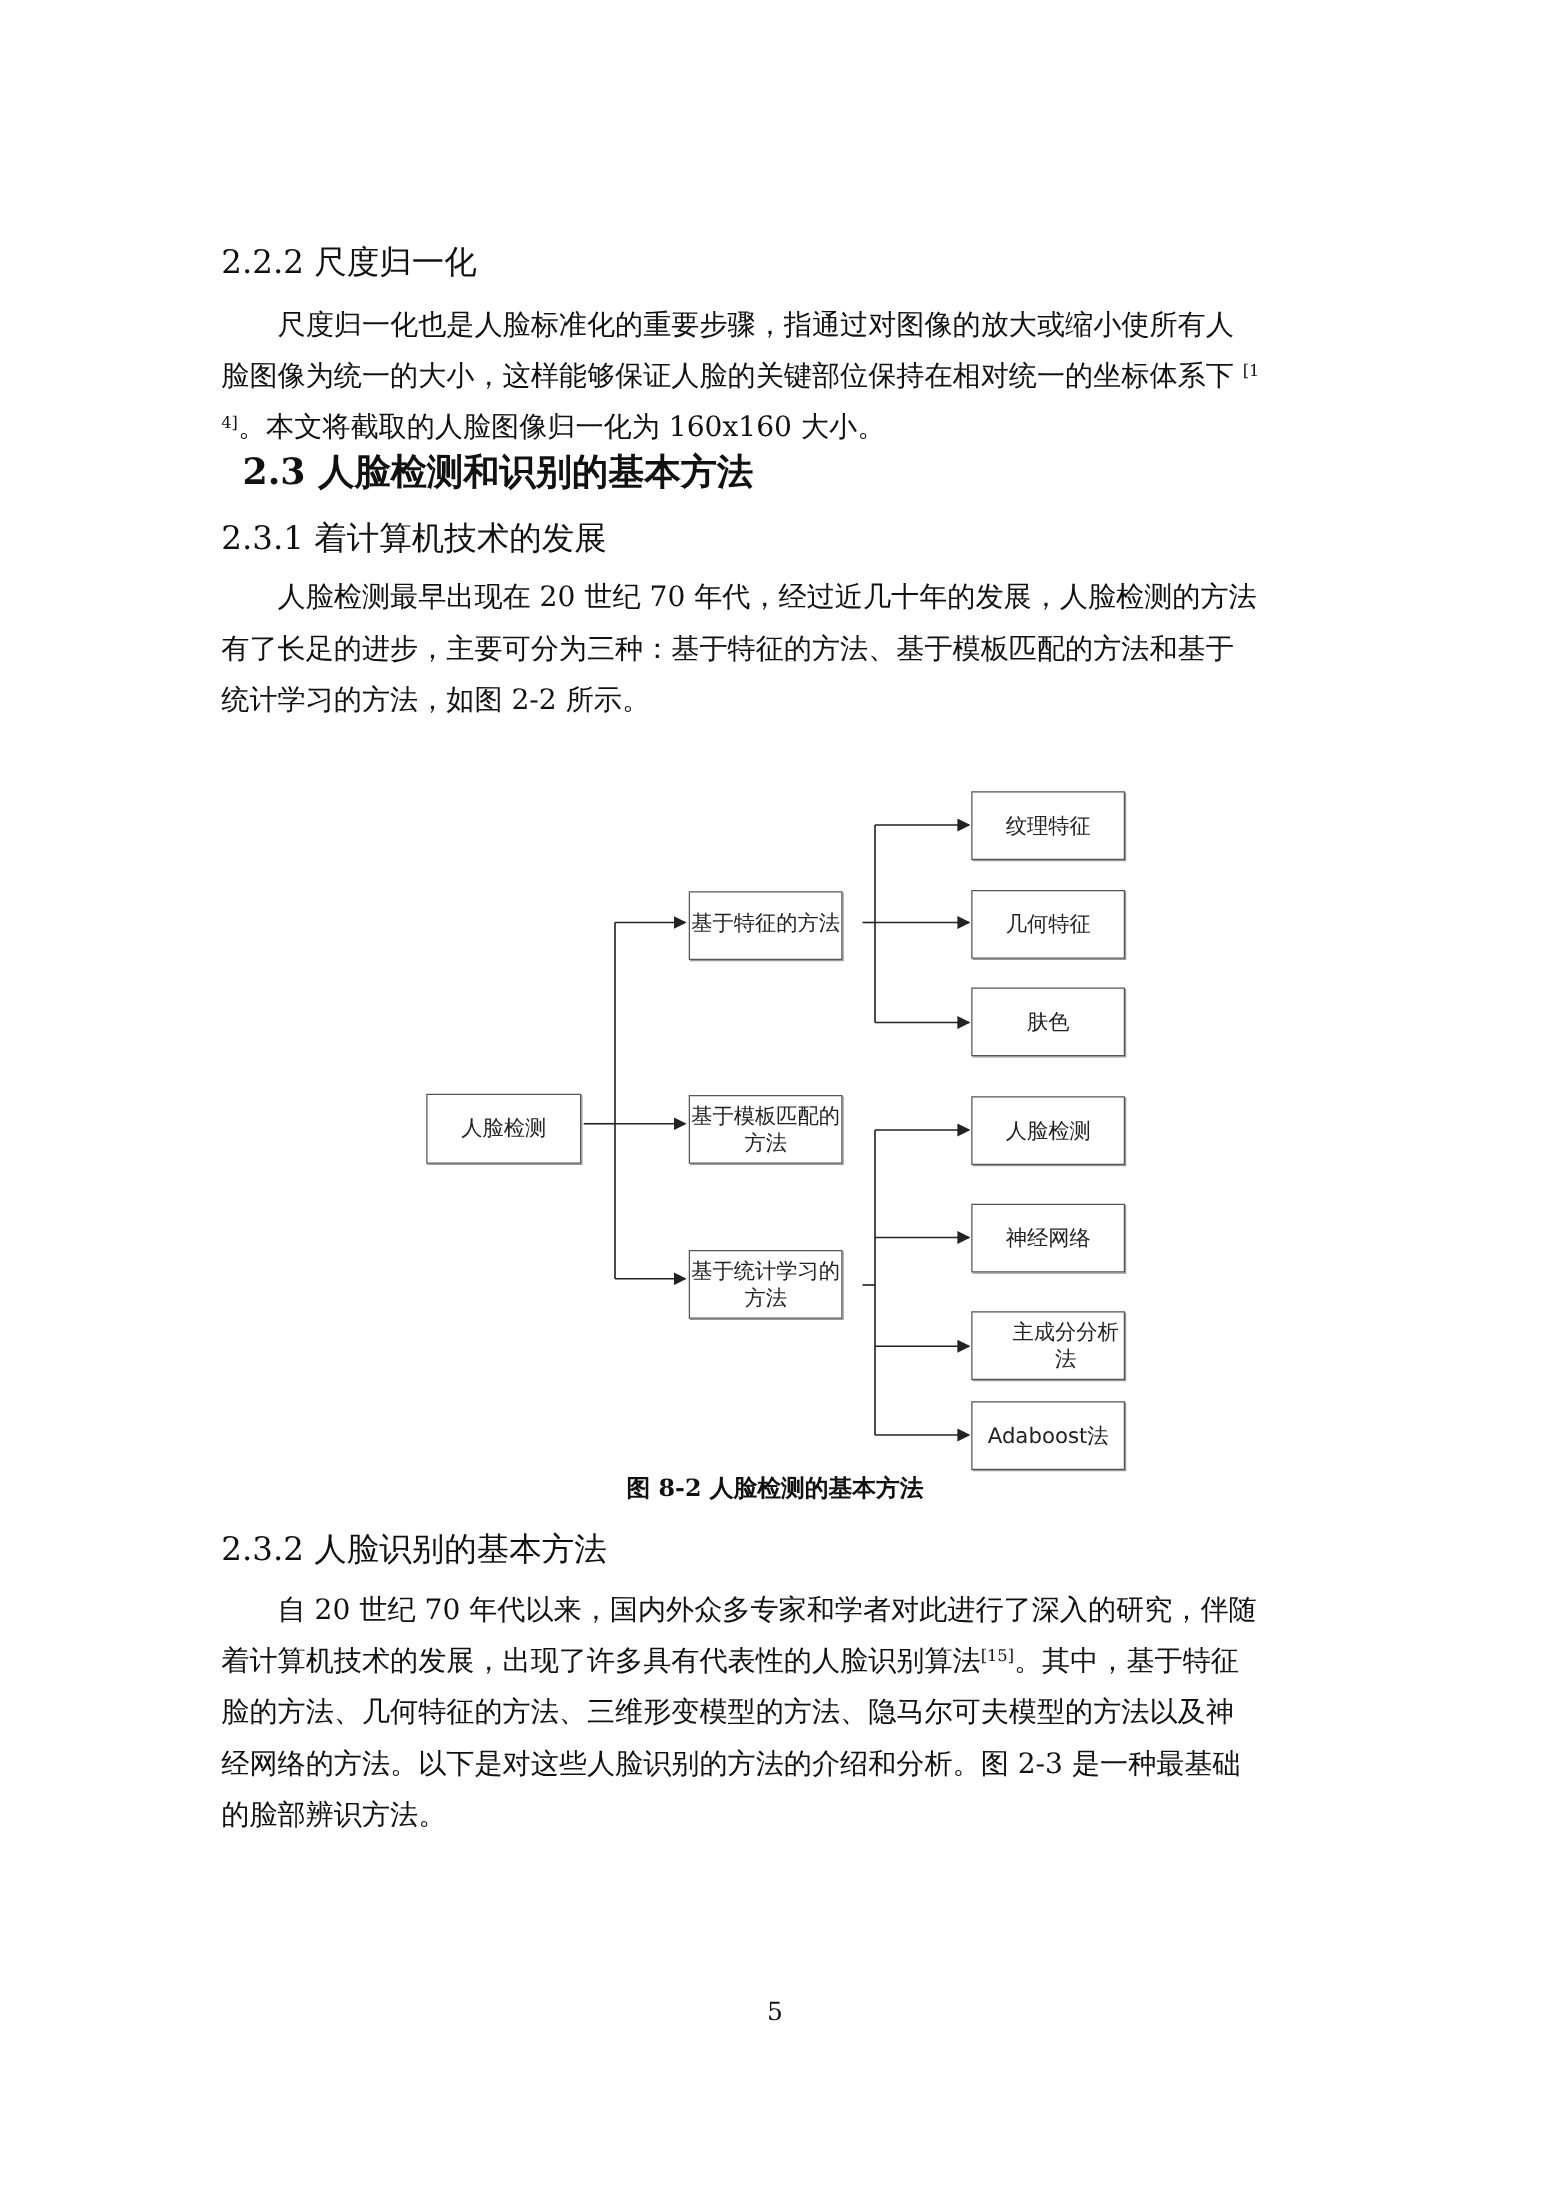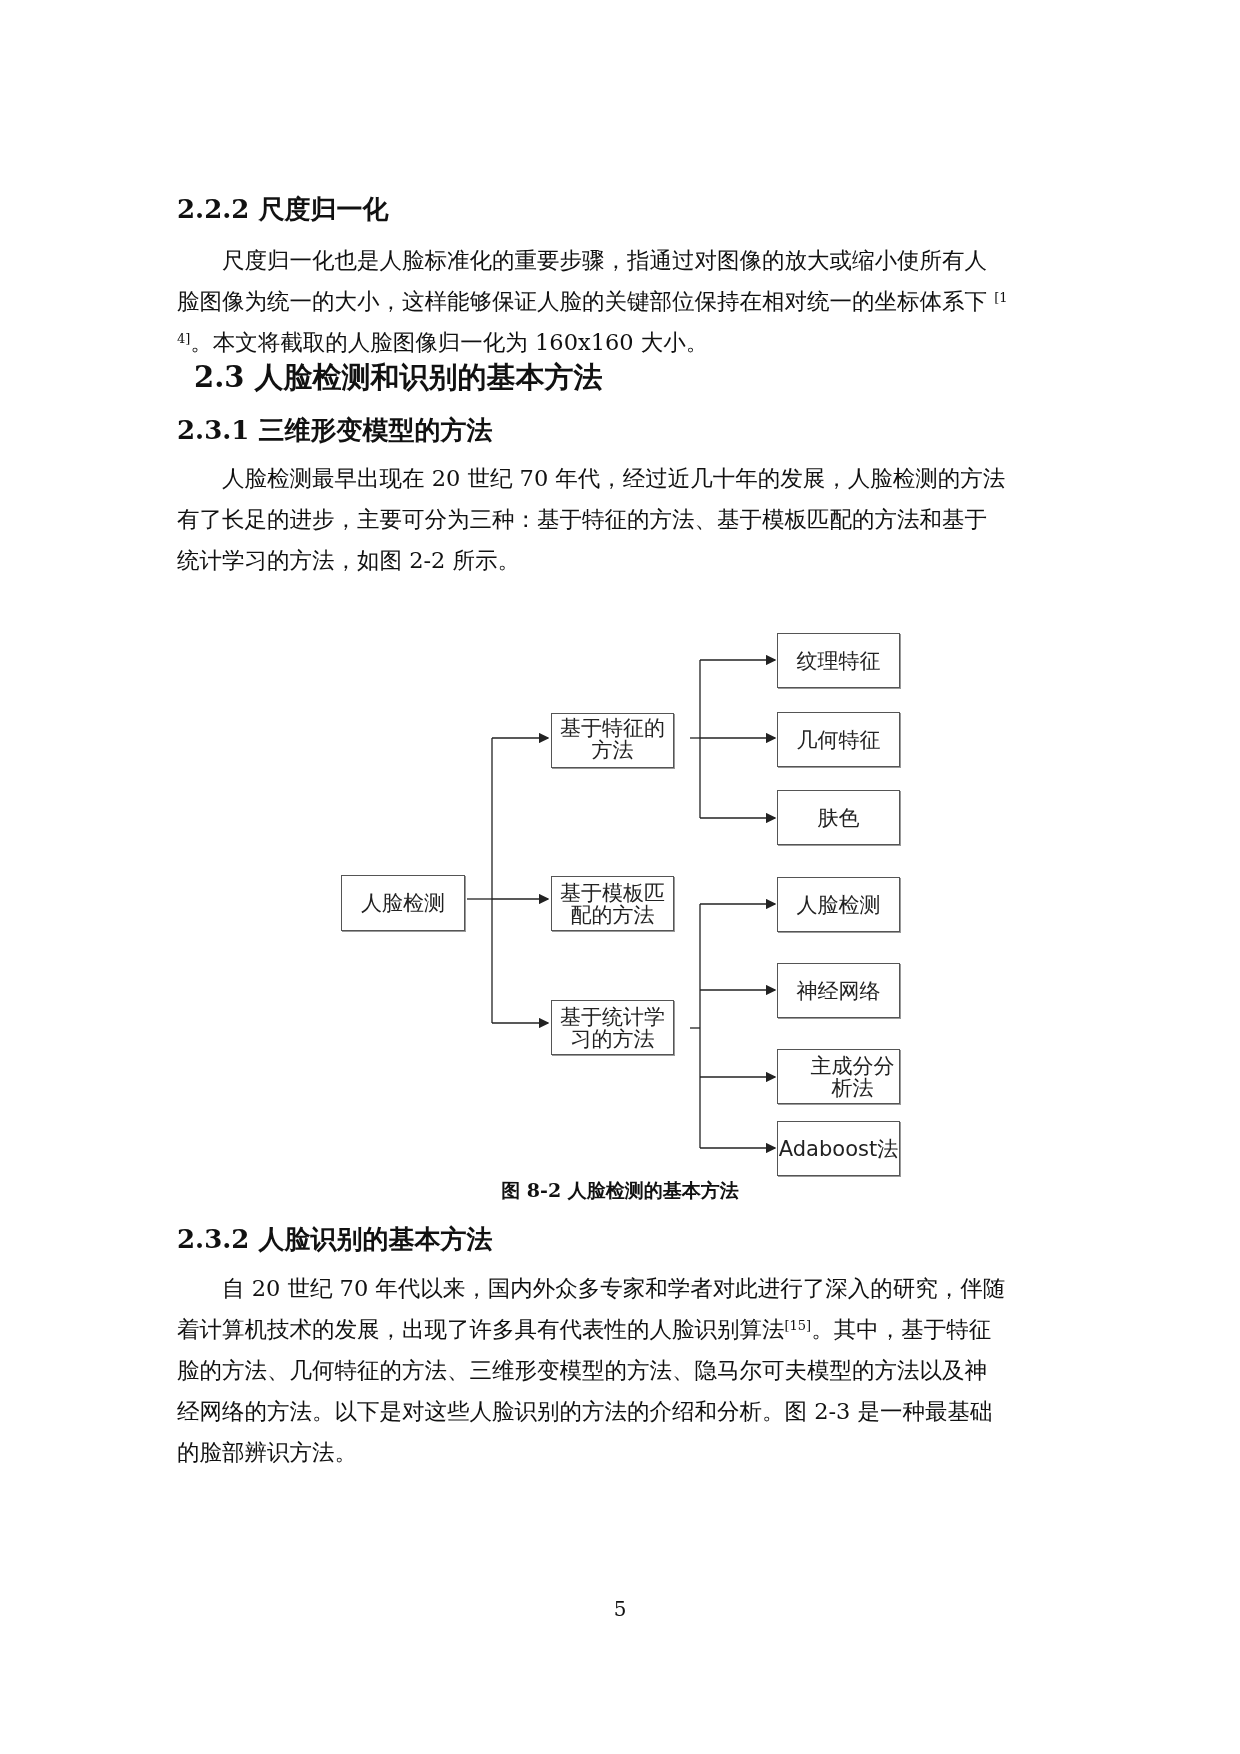--- a/index.html
+++ b/index.html
@@ -1,47 +1,47 @@
 <!DOCTYPE html>
 <html><head>
 <meta charset="utf-8">
 <style>
   html, body { margin: 0; padding: 0; background: #ffffff; }
   body { width: 1240px; height: 1754px; position: relative; overflow: hidden;
          font-family: "DejaVu Serif", "Liberation Serif", serif; color: #111; }
   .page { position: absolute; left: 0; top: 0; width: 1240px; height: 1754px; }
-  .h3 { position: absolute; left: 177px; font-size: 26px; font-weight: bold; letter-spacing: 0px; white-space: nowrap; }
+  .h3 { position: absolute; left: 177px; font-size: 26px; font-weight: normal; letter-spacing: 0px; white-space: nowrap; }
   .h2 { position: absolute; left: 177px; font-size: 29px; font-weight: bold; white-space: nowrap; }
   .para { position: absolute; left: 177px; width: 910px; font-size: 22.5px; line-height: 41px; text-align: justify; }
   .para .line { display: block; white-space: nowrap; height: 41px; }
   .para .indent { padding-left: 45px; }
   sup { font-size: 13px; vertical-align: top; position: relative; top: -4px; }
   .caption { position: absolute; left: 0; width: 1240px; text-align: center; font-size: 19px; font-weight: bold; top: 1178px; }
   .page-num { position: absolute; left: 0; width: 1240px; text-align: center; font-size: 20px; top: 1597px; }
   .diagram { position: absolute; left: 0; top: 0; width: 1240px; height: 1754px; pointer-events: none; }
   .node { position: absolute; border: 1.5px solid #555; box-shadow: 1px 1px 0 #999; background: #fff;
           display: flex; align-items: center; justify-content: center; text-align: center;
-          font-family: "DejaVu Sans", "Liberation Sans", sans-serif; font-size: 21px; line-height: 22px; color: #222; pointer-events: auto; }
+          font-family: "DejaVu Sans", "Liberation Sans", sans-serif; font-size: 17px; line-height: 22px; color: #222; pointer-events: auto; }
   .node span { display: block; max-width: 120px; }
 </style>
 </head>
 <body>
 
 <div class="page">
 
   <div class="h3" style="top:192px;">2.2.2 尺度归一化</div>
   <div class="para" style="top:240px;">
     <span class="line indent">尺度归一化也是人脸标准化的重要步骤，指通过对图像的放大或缩小使所有人</span>
     <span class="line"><span>脸图像为统一的大小，这样能够保证人脸的关键部位保持在相对统一的坐标体系下</span> <sup>[1</sup></span>
     <span class="line"><sup>4]</sup><span>。本文将截取的人脸图像归一化为 160x160 大小。</span></span>
   </div>
 
   <div class="h2" style="top:358px;margin-left:17px;">2.3 人脸检测和识别的基本方法</div>
 
-  <div class="h3" style="top:413px;">2.3.1 三维形变模型的方法</div>
+  <div class="h3" style="top:413px;">2.3.1 着计算机技术的发展</div>
   <div class="para" style="top:458px;">
     <span class="line indent">人脸检测最早出现在  20 世纪  70 年代，经过近几十年的发展，人脸检测的方法</span>
     <span class="line">有了长足的进步，主要可分为三种：基于特征的方法、基于模板匹配的方法和基于</span>
     <span class="line">统计学习的方法，如图  2-2 所示。</span>
   </div>
 
   <svg class="diagram" width="1240" height="1754">
     <defs>
       <marker id="arr" markerWidth="8" markerHeight="8" refX="7" refY="4" orient="auto">
         <path d="M0,0 L8,4 L0,8 z" fill="#222"></path>

